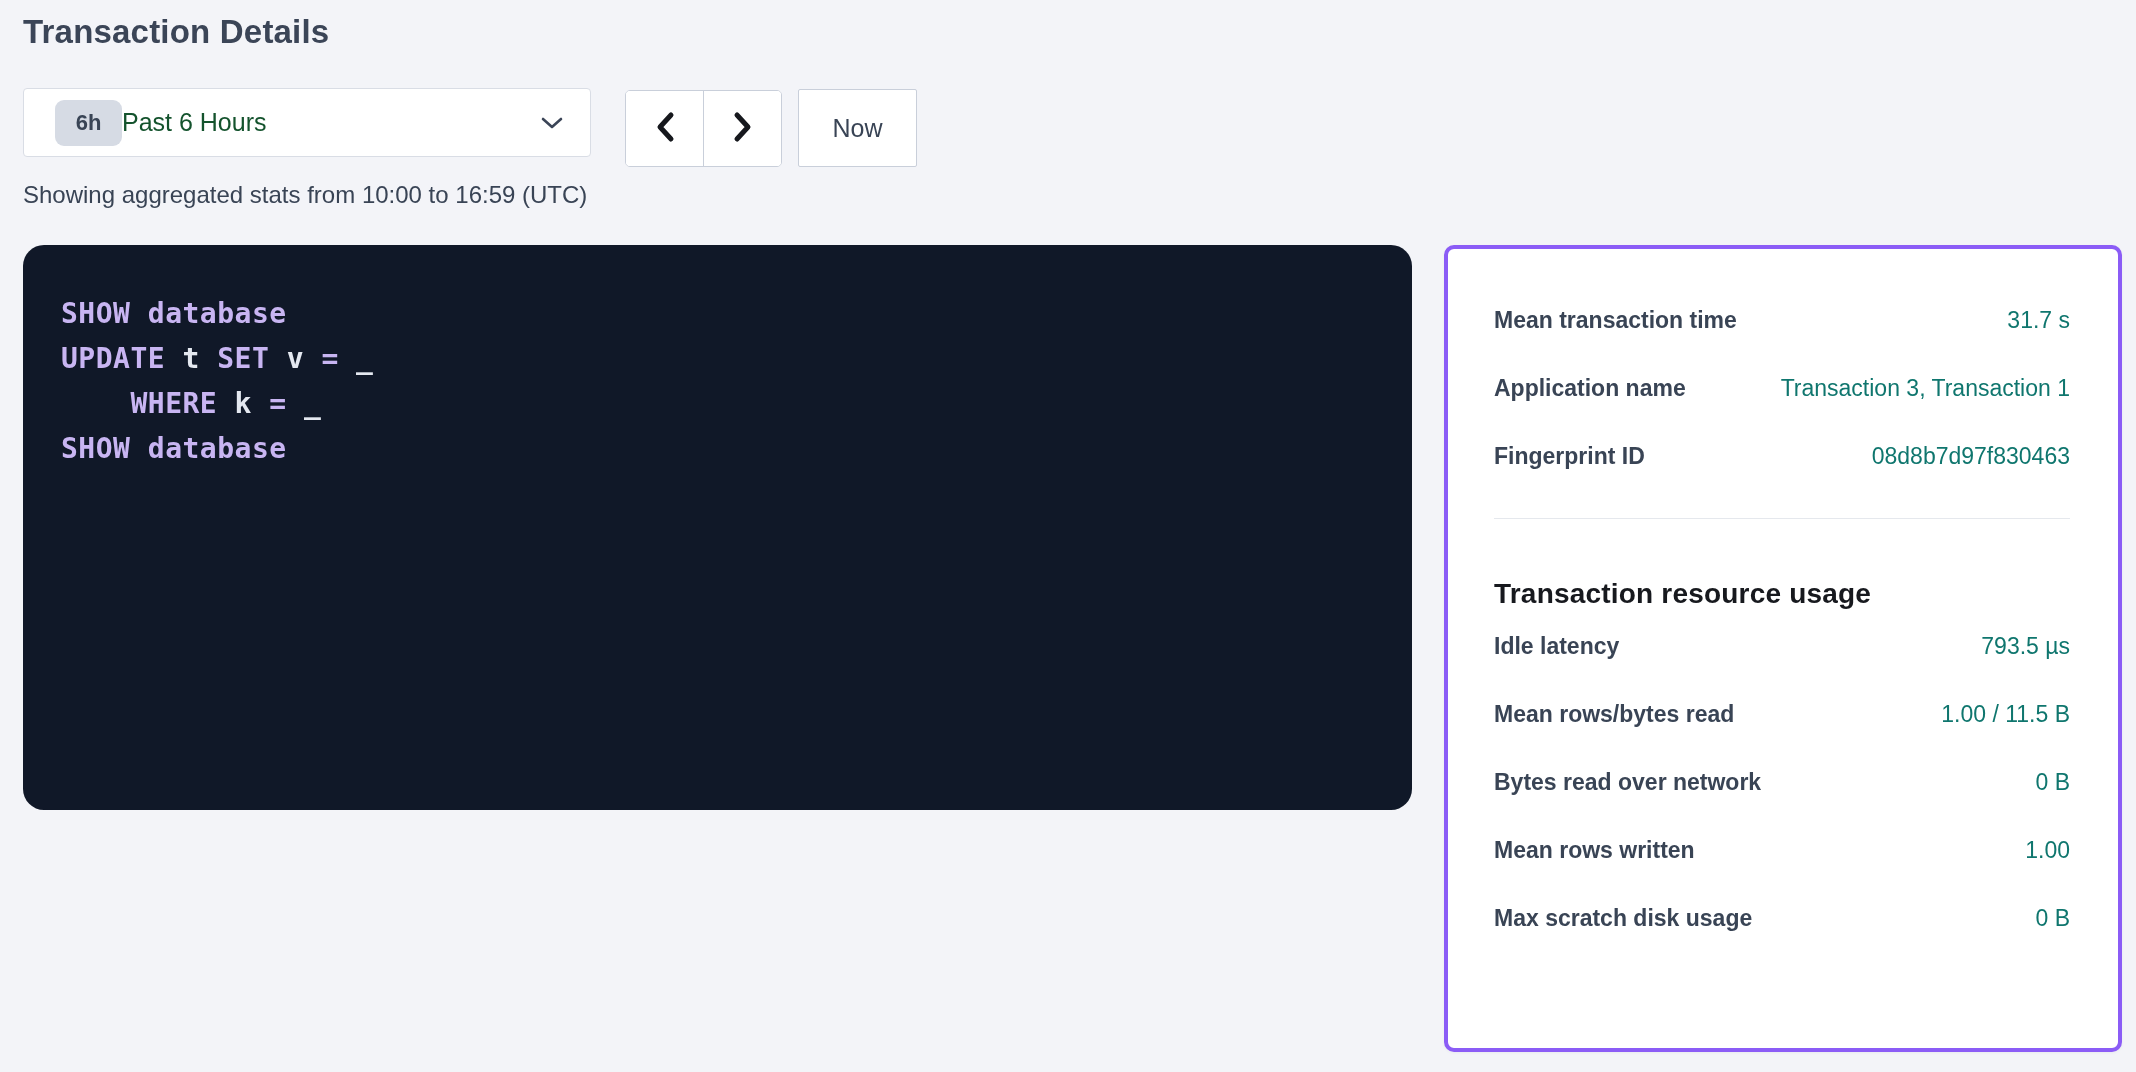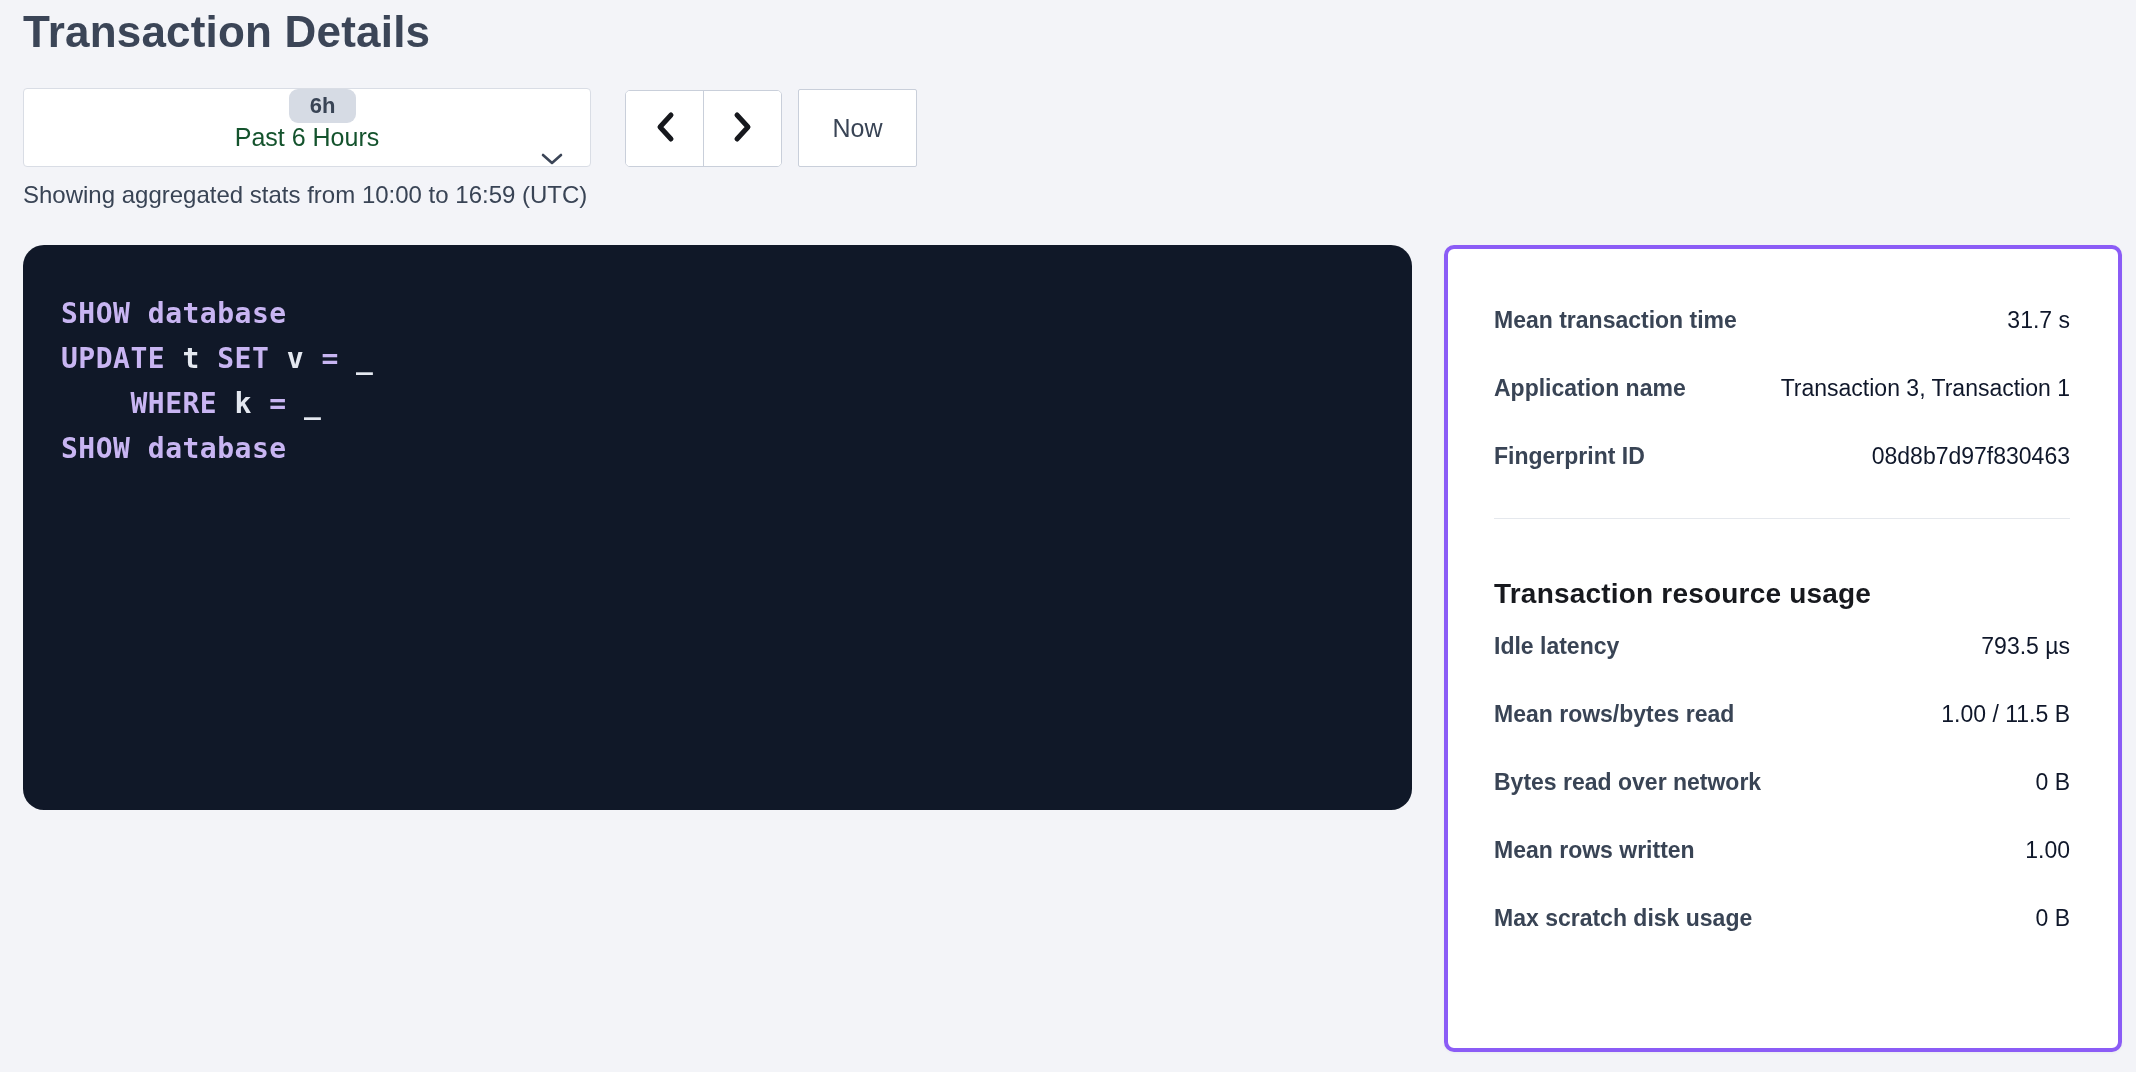--- a/index.html
+++ b/index.html
@@ -6,29 +6,29 @@
   html, body { background: #f3f4f8; }
   body { font-family: "Liberation Sans", sans-serif; color: #394455; }
   .canvas {
     position: relative; width: 2136px; height: 1072px;
     background: #f3f4f8; overflow: hidden;
   }
 
   
   .page-title {
     position: absolute; left: 23px; top: 12px;
-    font-size: 44px; line-height: 40px; font-weight: 700; color: #3b4557;
+    font-size: 33px; line-height: 40px; font-weight: 700; color: #3b4557;
     letter-spacing: 0.2px;
   }
 
   
   .dropdown {
-    position: absolute; left: 23px; top: 88px; width: 568px; height: 79px;
+    position: absolute; left: 23px; top: 88px; width: 568px; height: 69px;
     background: #ffffff; border: 1px solid #d9dde5; border-radius: 4px;
-    display: flex; align-items: center; cursor: pointer; flex-direction: column;
+    display: flex; align-items: center; cursor: pointer;
   }
   .badge {
     margin-left: 31px; min-width: 67px; height: 46px; padding: 0 14px;
     background: #d6dbe4; border-radius: 9px;
     display: inline-flex; align-items: center; justify-content: center;
     font-size: 22px; font-weight: 700; color: #394455;
   }
   .dd-label { font-size: 25px; color: #14532d; }
   .dd-caret { margin-left: auto; margin-right: 26px; display: flex; align-items: center; }
 
@@ -75,21 +75,21 @@
   .card {
     position: absolute; left: 1444px; top: 245px; width: 678px; height: 807px;
     background: #ffffff; border: 4px solid #8b5cf6; border-radius: 10px;
     box-shadow: 0 1px 3px rgba(40,50,70,0.05);
   }
   .card-body { padding: 37px 48px 0 46px; }
   .row {
     height: 68px; display: flex; align-items: center; justify-content: space-between;
   }
   .row-label { font-size: 23px; font-weight: 700; color: #394455; }
-  .row-value { font-size: 23px; color: #0f172a; text-align: center; white-space: nowrap; }
+  .row-value { font-size: 23px; color: #0f766e; text-align: center; white-space: nowrap; }
   .divider { border: none; border-top: 1px solid #e5e8ed; margin-top: 28px; }
   .resource-heading {
     margin-top: 57px; font-size: 28px; line-height: 36px;
     font-weight: 700; color: #17191e; letter-spacing: 0.2px;
   }
 </style>
 </head>
 <body>
 
 <div class="canvas">

